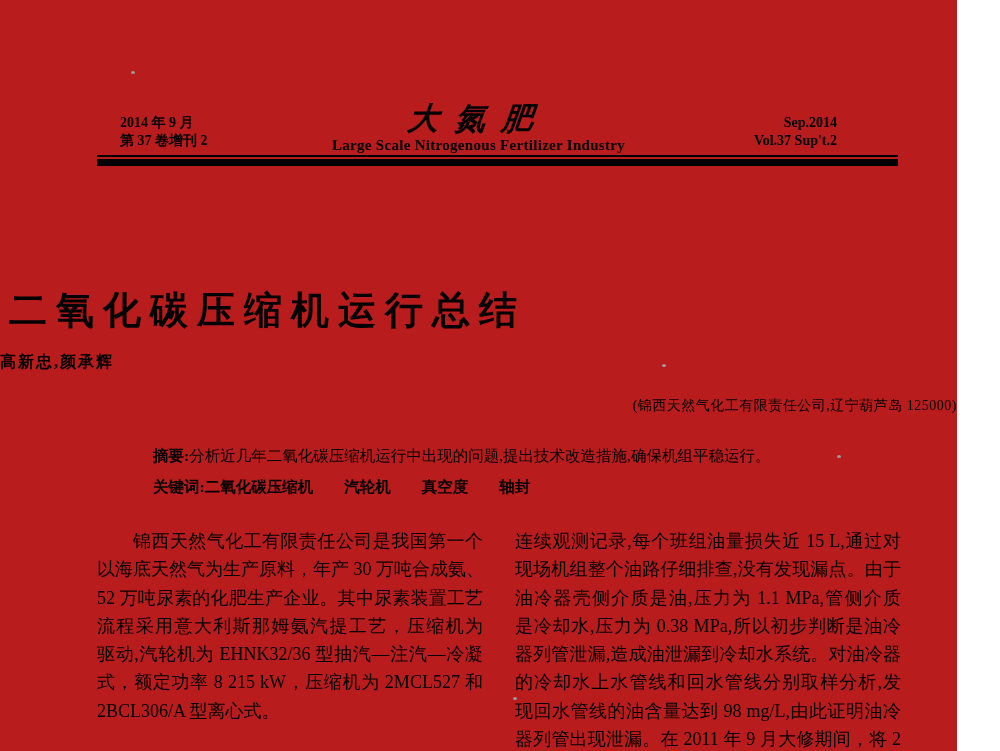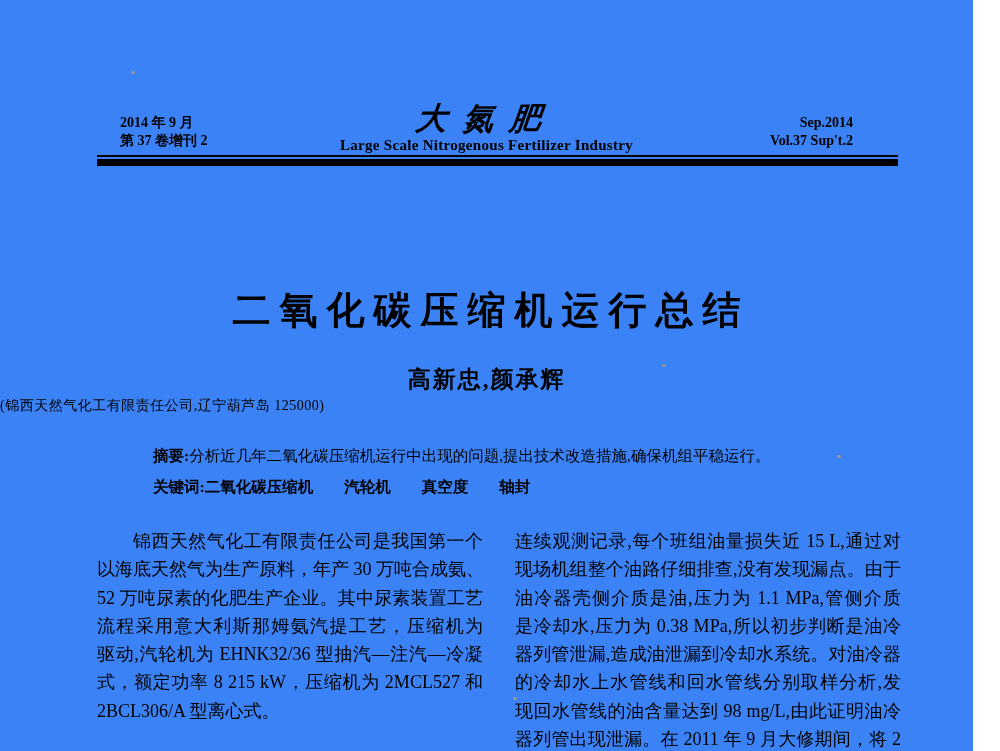--- a/index.html
+++ b/index.html
@@ -1,21 +1,20 @@
 <!DOCTYPE html>
 <html><head>
 <meta charset="utf-8">
 <style>
   html,body { margin:0; padding:0; background:#ffffff; }
   .page {
     position:relative; width:957px; height:751px;
-    background:#3b82f6; color:#000;
+    background:#b91c1c; color:#000;
     font-family:"Liberation Serif", serif;
     overflow:hidden;
-    padding-left:16px;
   }
 
   
   .hdr-left {
     position:absolute; left:120px; top:114px;
     font-size:14px; font-weight:bold; line-height:18px; white-space:nowrap;
   }
   .hdr-center { position:absolute; left:0; right:0; top:100px; text-align:center; }
   .logo-calligraphy {
     font-family:"DejaVu Serif", serif;
@@ -31,31 +30,31 @@
     font-size:14px; font-weight:bold; line-height:18px; white-space:nowrap;
   }
 
   
   .rule { position:absolute; left:97px; top:155px; width:801px; }
   .rule-thin  { height:2px; background:#000; }
   .rule-thick { height:7px; background:#000; margin-top:2px; }
 
   
   .title {
-    position:absolute; left:0; right:0; top:285px; text-align:center;
+    position:absolute; left:0; right:0; top:285px; 
     font-family:"Liberation Sans", sans-serif;
     font-size:38px; font-weight:bold; letter-spacing:9px; text-indent:9px;
     white-space:nowrap;
   }
   .authors {
-    position:absolute; left:0; right:0; top:364px; text-align:center;
-    font-size:23px; font-weight:bold; letter-spacing:2px;
+    position:absolute; left:0; right:0; top:352px; 
+    font-size:16px; font-weight:bold; letter-spacing:2px;
   }
   .affiliation {
-    position:absolute; left:0; right:0; top:397px; text-align:left;
+    position:absolute; left:0; right:0; top:397px; text-align:right;
     font-size:14px; letter-spacing:0.5px;
   }
   .abstract {
     position:absolute; left:145px; top:446px;
     font-size:15.5px; line-height:20px; white-space:nowrap;
   }
   .abstract .label, .keywords .label { font-weight:bold;margin-left:8px; }
   .keywords {
     position:absolute; left:145px; top:477px;
     font-size:15.5px; font-weight:bold; white-space:nowrap;

